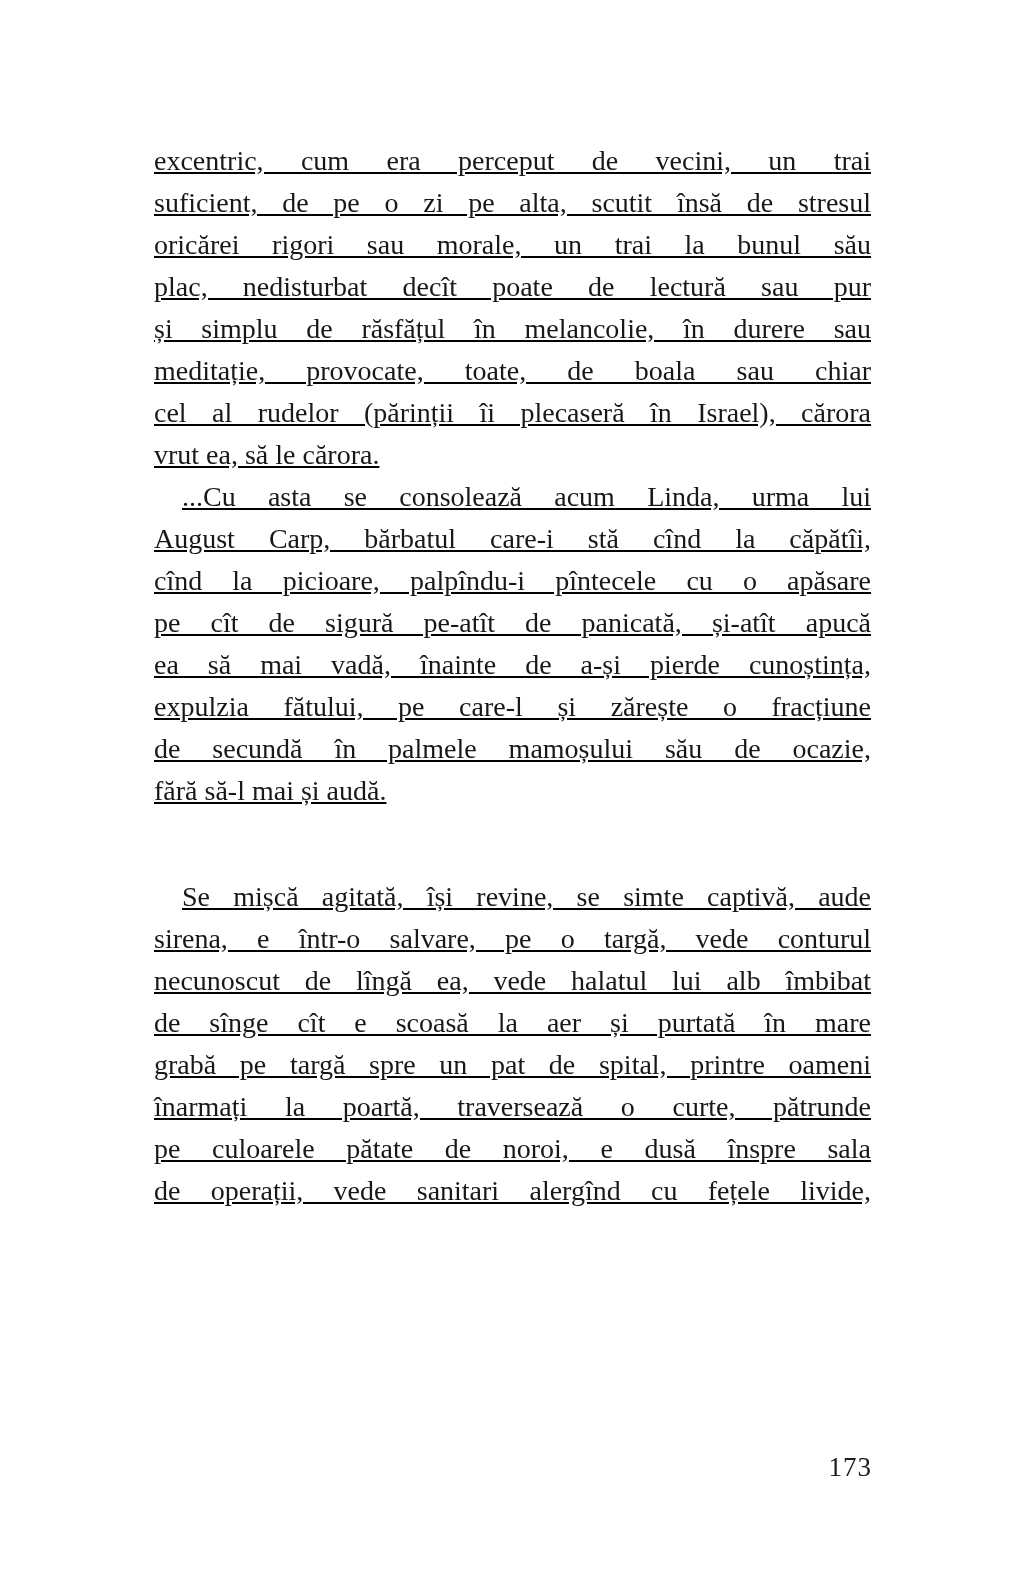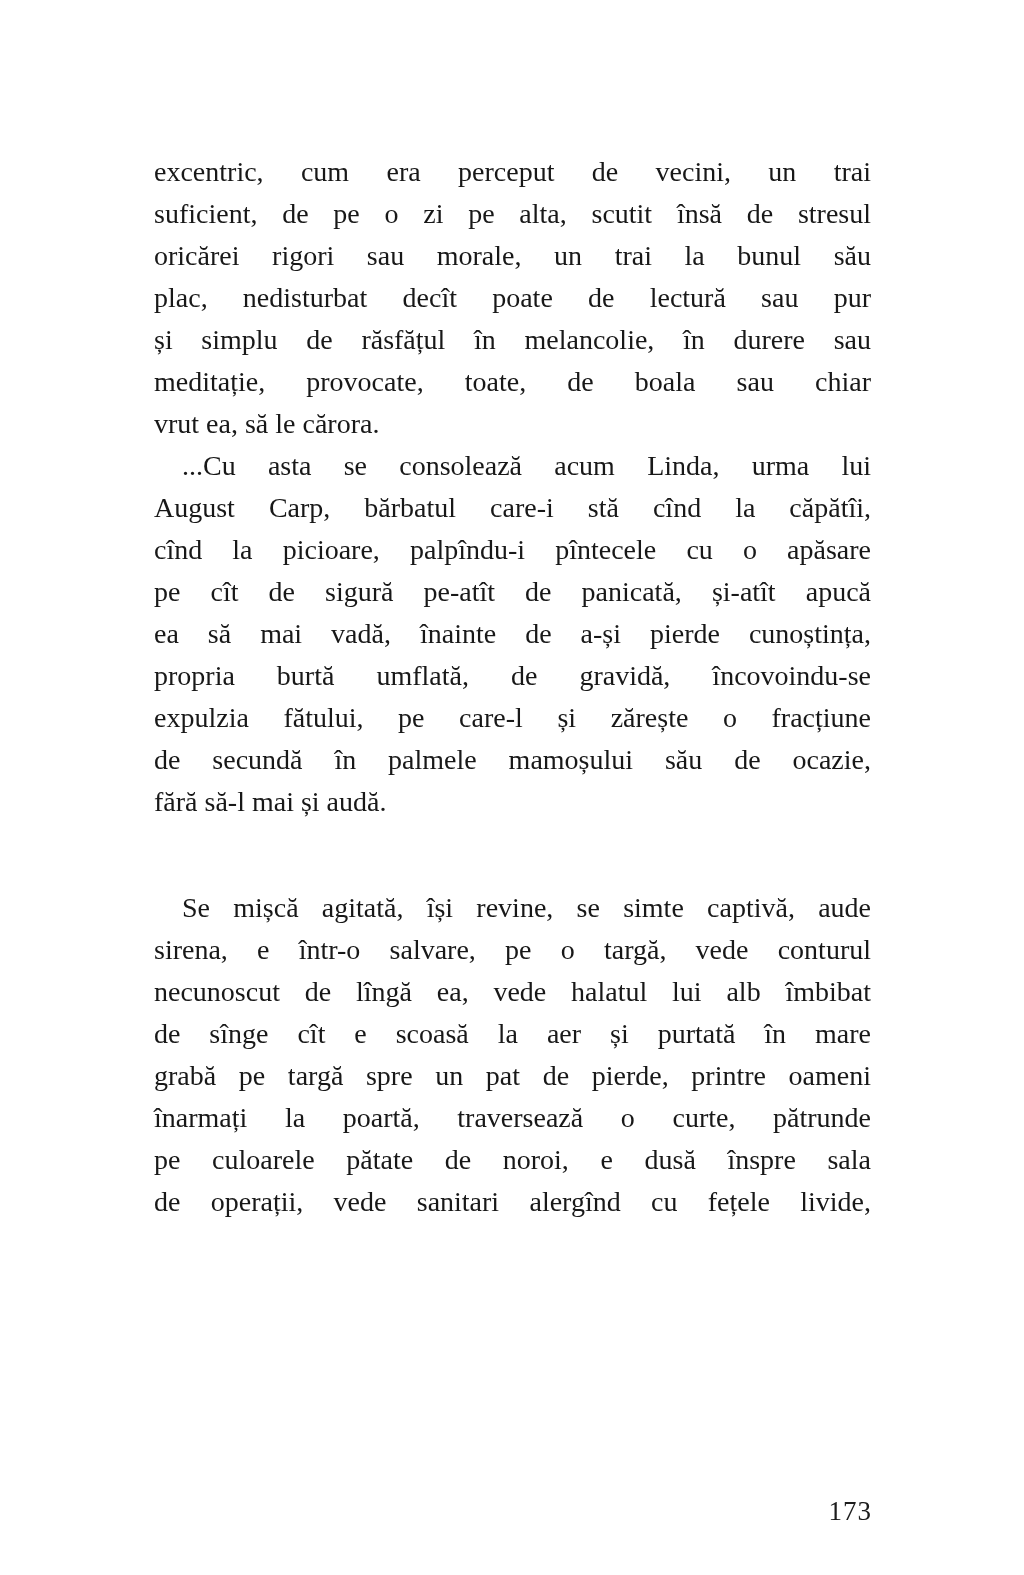--- a/index.html
+++ b/index.html
@@ -11,22 +11,23 @@
     position: relative;
     width: 1024px;
     height: 1575px;
     background: #ffffff;
     overflow: hidden;
     font-family: "Liberation Serif", "DejaVu Serif", serif;
   }
   .text-block {
     position: absolute;
     left: 154px;
-    top: 151px;
+    top: 140px;
     width: 717px;
+    text-decoration: underline;
   }
   .para {
     margin: 0;
     padding: 0;
   }
   .para.gap-before {
     margin-top: 64px;
   }
   .line {
     font-size: 28px;
@@ -39,62 +40,62 @@
   .line.lastline {
     text-align-last: left;
     -moz-text-align-last: left;
   }
   .para.indent .line:first-child {
     text-indent: 28px;
   }
   .page-number {
     position: absolute;
     left: 824px;
-    top: 1496px;
+    top: 1452px;
     width: 48px;
     font-size: 27px;
     color: #1c1c1c;
     letter-spacing: 1px;
     text-align: right;
   }
 </style>
 </head>
 <body>
 
 <div class="page">
   <div class="text-block">
 
     <div class="para">
       <div class="line">excentric, cum era perceput de vecini, un trai</div>
       <div class="line">suficient, de pe o zi pe alta, scutit însă de stresul</div>
       <div class="line">oricărei rigori sau morale, un trai la bunul său</div>
       <div class="line">plac, nedisturbat decît poate de lectură sau pur</div>
       <div class="line">și simplu de răsfățul în melancolie, în durere sau</div>
       <div class="line">meditație, provocate, toate, de boala sau chiar</div>
+      <div class="line">cel al rudelor (părinții îi plecaseră în Israel), cărora</div>
       <div class="line lastline">vrut ea, să le cărora.</div>
     </div>
 
     <div class="para indent">
       <div class="line">...Cu asta se consolează acum Linda, urma lui</div>
       <div class="line">August Carp, bărbatul care-i stă cînd la căpătîi,</div>
       <div class="line">cînd la picioare, palpîndu-i pîntecele cu o apăsare</div>
       <div class="line">pe cît de sigură pe-atît de panicată, și-atît apucă</div>
       <div class="line">ea să mai vadă, înainte de a-și pierde cunoștința,</div>
-      <div class="line">propria burtă umflată, de gravidă, încovoindu-se</div>
       <div class="line">expulzia fătului, pe care-l și zărește o fracțiune</div>
       <div class="line">de secundă în palmele mamoșului său de ocazie,</div>
       <div class="line lastline">fără să-l mai și audă.</div>
     </div>
 
     <div class="para indent gap-before">
       <div class="line">Se mișcă agitată, își revine, se simte captivă, aude</div>
       <div class="line">sirena, e într-o salvare, pe o targă, vede conturul</div>
       <div class="line">necunoscut de lîngă ea, vede halatul lui alb îmbibat</div>
       <div class="line">de sînge cît e scoasă la aer și purtată în mare</div>
-      <div class="line">grabă pe targă spre un pat de pierde, printre oameni</div>
+      <div class="line">grabă pe targă spre un pat de spital, printre oameni</div>
       <div class="line">înarmați la poartă, traversează o curte, pătrunde</div>
       <div class="line">pe culoarele pătate de noroi, e dusă înspre sala</div>
       <div class="line">de operații, vede sanitari alergînd cu fețele livide,</div>
     </div>
 
   </div>
 
   <div class="page-number">173</div>
 </div>
 

